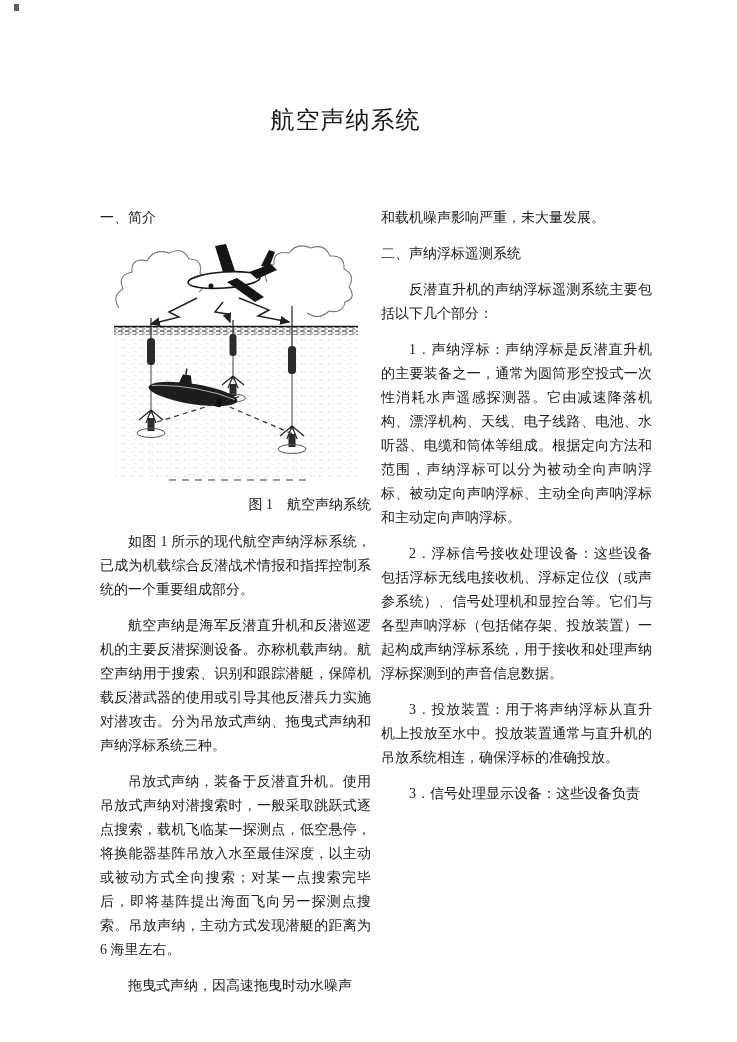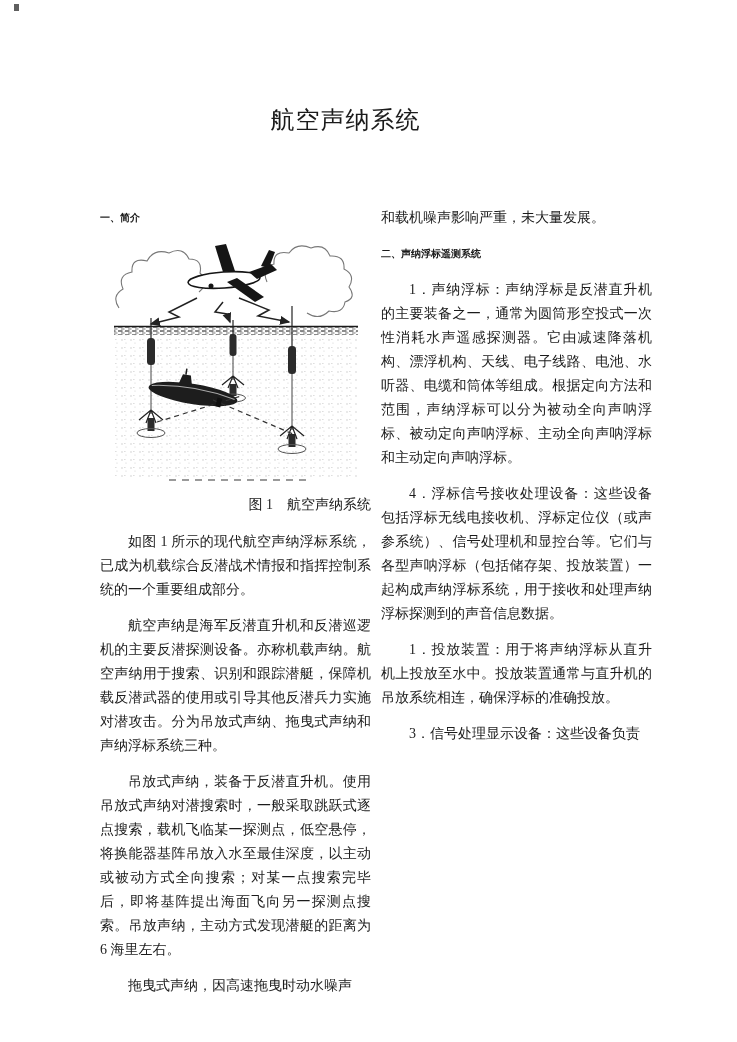--- a/index.html
+++ b/index.html
@@ -38,23 +38,23 @@
     line-height: 24px;
     text-align: justify;
   }
   .col p {
     margin: 0 0 12px 0;
     text-indent: 2em;
   }
   .col p.cont { text-indent: 0; }
   .sec-heading {
     margin: 0 0 12px 0;
-    font-size: 10px;
+    font-size: 14px;
     line-height: 24px;
-    font-weight: 700;
+    font-weight: 400;
   }
   .figure {
     margin: 2px 0 14px 0;
     text-align: right;
   }
   .figure svg { display: block; margin: 0 auto; }
   .fig-caption {
     font-size: 14px;
     line-height: 22px;
     margin-top: 6px;
@@ -155,21 +155,22 @@
       <p>如图 1 所示的现代航空声纳浮标系统，已成为机载综合反潜战术情报和指挥控制系统的一个重要组成部分。</p>
       <p>航空声纳是海军反潜直升机和反潜巡逻机的主要反潜探测设备。亦称机载声纳。航空声纳用于搜索、识别和跟踪潜艇，保障机载反潜武器的使用或引导其他反潜兵力实施对潜攻击。分为吊放式声纳、拖曳式声纳和声纳浮标系统三种。</p>
       <p>吊放式声纳，装备于反潜直升机。使用吊放式声纳对潜搜索时，一般采取跳跃式逐点搜索，载机飞临某一探测点，低空悬停，将换能器基阵吊放入水至最佳深度，以主动或被动方式全向搜索；对某一点搜索完毕后，即将基阵提出海面飞向另一探测点搜索。吊放声纳，主动方式发现潜艇的距离为 6 海里左右。</p>
       <p>拖曳式声纳，因高速拖曳时动水噪声</p>
     </div>
 
     <div class="col">
       <p class="cont">和载机噪声影响严重，未大量发展。</p>
 
       <div class="sec-heading">二、声纳浮标遥测系统</div>
+      <p>反潜直升机的声纳浮标遥测系统主要包括以下几个部分：</p>
 
       <p>1．声纳浮标：声纳浮标是反潜直升机的主要装备之一，通常为圆筒形空投式一次性消耗水声遥感探测器。它由减速降落机构、漂浮机构、天线、电子线路、电池、水听器、电缆和筒体等组成。根据定向方法和范围，声纳浮标可以分为被动全向声呐浮标、被动定向声呐浮标、主动全向声呐浮标和主动定向声呐浮标。</p>
-      <p>4．浮标信号接收处理设备：这些设备包括浮标无线电接收机、浮标定位仪（或声参系统）、信号处理机和显控台等。它们与各型声呐浮标（包括储存架、投放装置）一起构成声纳浮标系统，用于接收和处理声纳浮标探测到的声音信息数据。</p>
-      <p>1．投放装置：用于将声纳浮标从直升机上投放至水中。投放装置通常与直升机的吊放系统相连，确保浮标的准确投放。</p>
+      <p>2．浮标信号接收处理设备：这些设备包括浮标无线电接收机、浮标定位仪（或声参系统）、信号处理机和显控台等。它们与各型声呐浮标（包括储存架、投放装置）一起构成声纳浮标系统，用于接收和处理声纳浮标探测到的声音信息数据。</p>
+      <p>3．投放装置：用于将声纳浮标从直升机上投放至水中。投放装置通常与直升机的吊放系统相连，确保浮标的准确投放。</p>
       <p>3．信号处理显示设备：这些设备负责</p>
     </div>
 
   </div>
 </div>
 
 </body></html>

